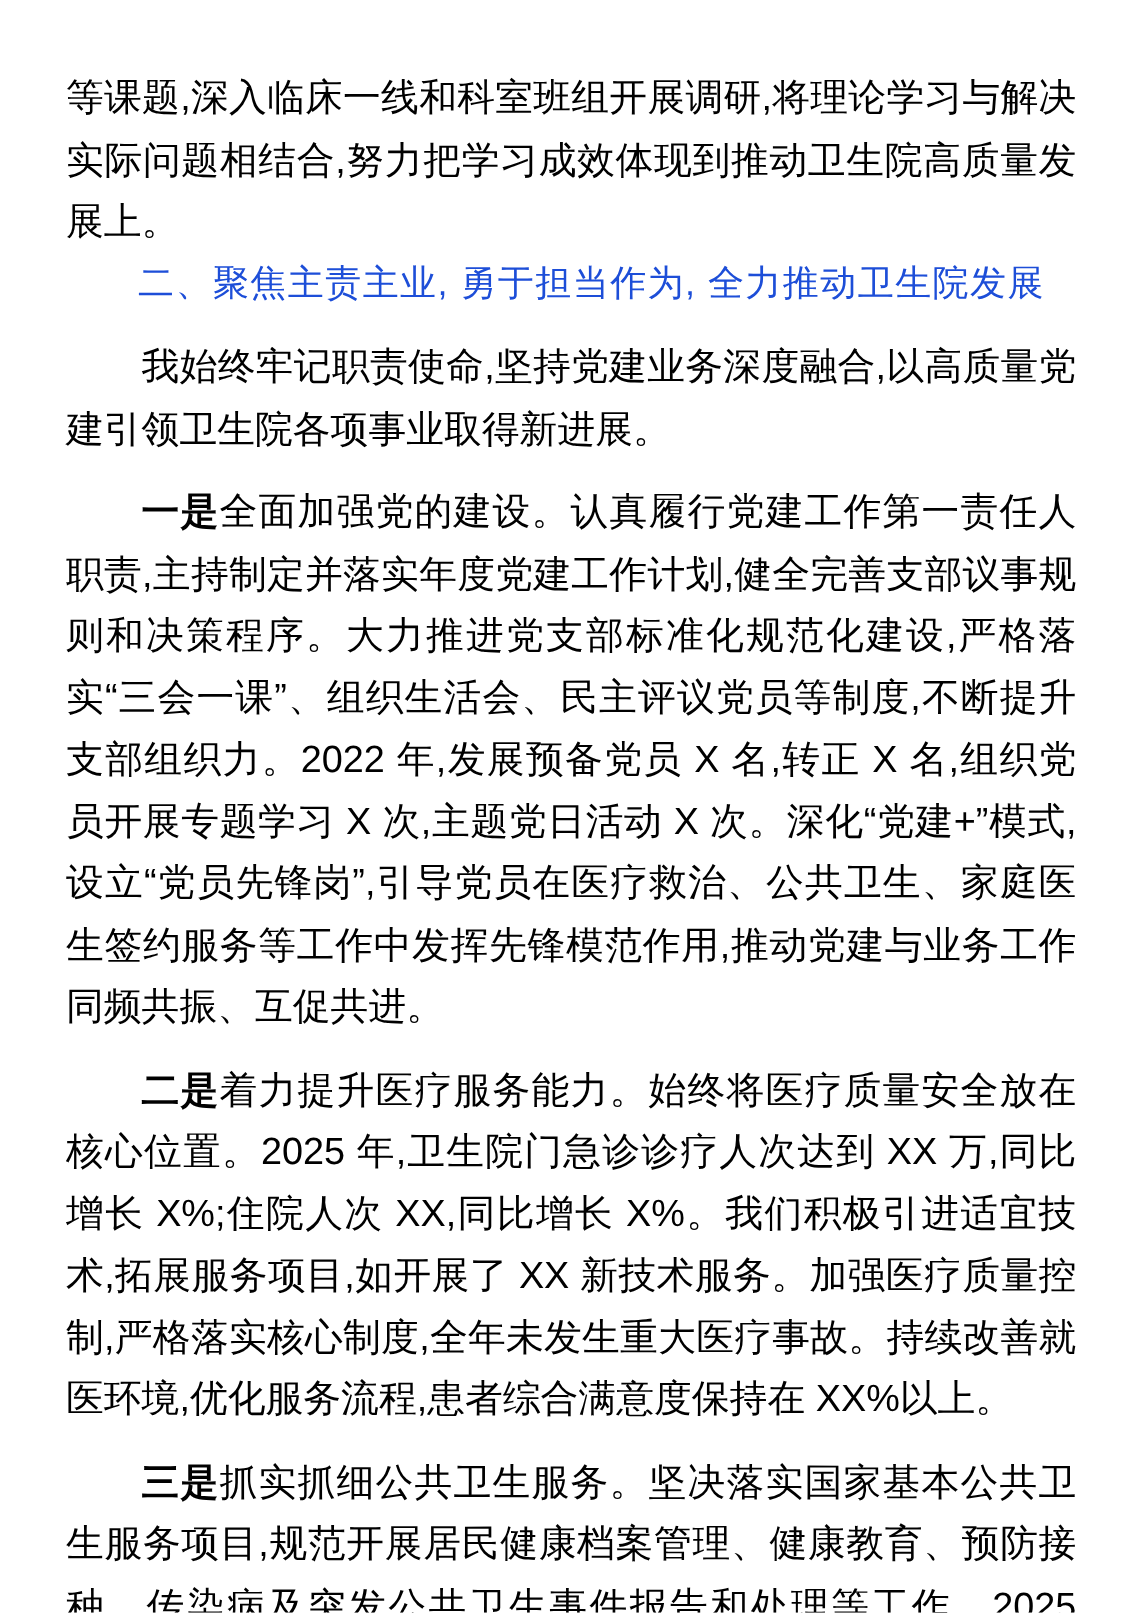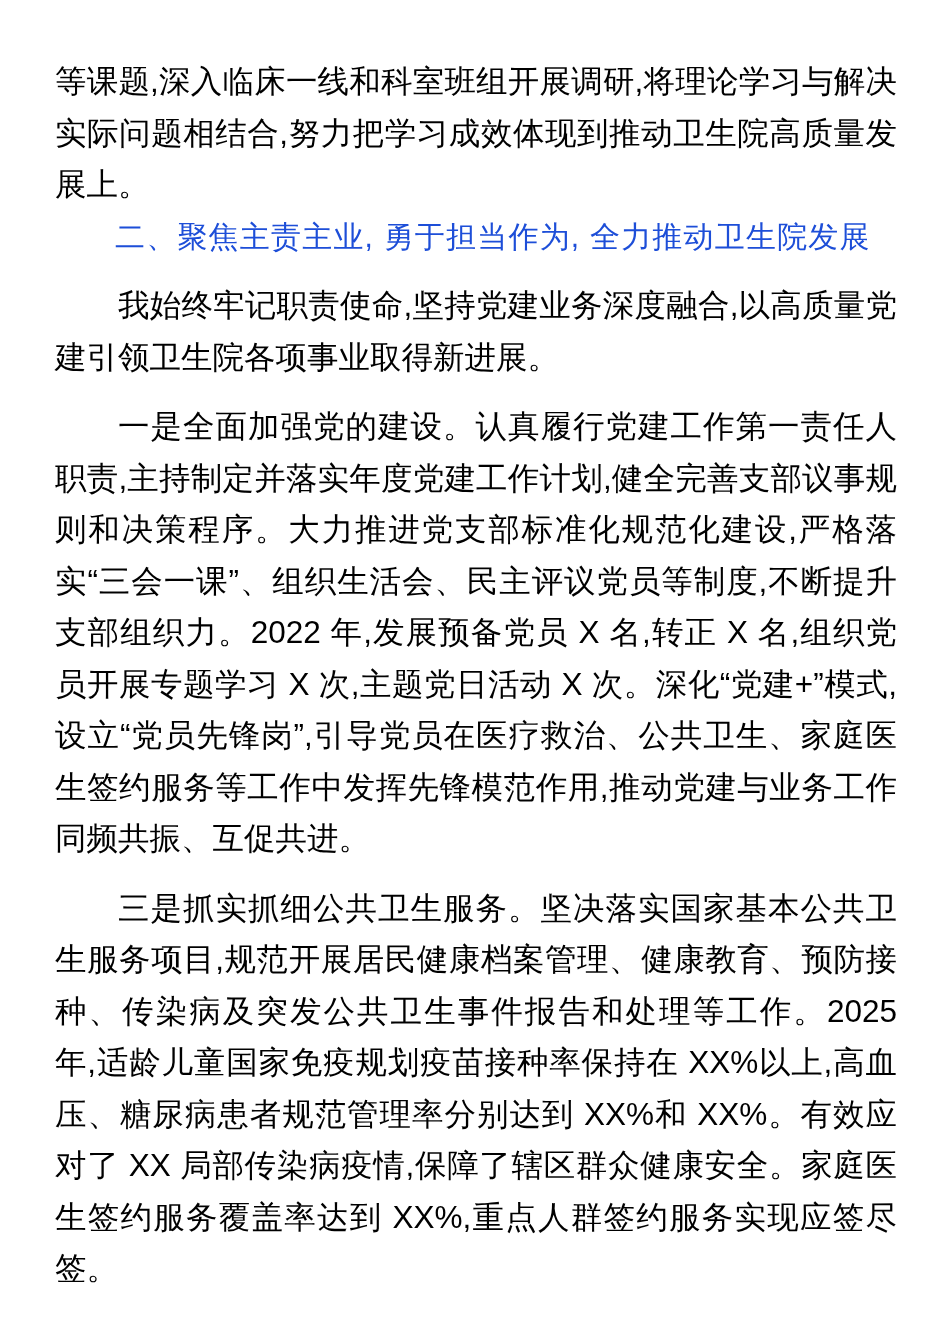--- a/index.html
+++ b/index.html
@@ -47,34 +47,35 @@
     margin: 0;
     font-size: 30px;
     line-height: 51.5px;
     text-indent: 60px;
     letter-spacing: 1.2px;
     font-weight: 400;
     color: #1d4ed8;
     text-align: left;
   }
   .b {
-    font-weight: 400;
+    font-weight: 700;
   }
 </style>
 </head>
 <body>
 
 <div class="page">
   <div class="content">
 
     <p class="para">等课题,深入临床一线和科室班组开展调研,将理论学习与解决实际问题相结合,努力把学习成效体现到推动卫生院高质量发展上。</p>
 
     <p class="heading">二、聚焦主责主业, 勇于担当作为, 全力推动卫生院发展</p>
 
     <p class="para indent">我始终牢记职责使命,坚持党建业务深度融合,以高质量党建引领卫生院各项事业取得新进展。</p>
 
     <p class="para indent"><span class="b">一是</span><span>全面加强党的建设。认真履行党建工作第一责任人职责,主持制定并落实年度党建工作计划,健全完善支部议事规则和决策程序。大力推进党支部标准化规范化建设,严格落实“三会一课”、组织生活会、民主评议党员等制度,不断提升支部组织力。2022 年,发展预备党员 X 名,转正 X 名,组织党员开展专题学习 X 次,主题党日活动 X 次。深化“党建+”模式,设立“党员先锋岗”,引导党员在医疗救治、公共卫生、家庭医生签约服务等工作中发挥先锋模范作用,推动党建与业务工作同频共振、互促共进。</span></p>
 
+    <p class="para indent"><span class="b">二是</span><span>着力提升医疗服务能力。始终将医疗质量安全放在核心位置。2025 年,卫生院门急诊诊疗人次达到 XX 万,同比增长 X%;住院人次 XX,同比增长 X%。我们积极引进适宜技术,拓展服务项目,如开展了 XX 新技术服务。加强医疗质量控制,严格落实核心制度,全年未发生重大医疗事故。持续改善就医环境,优化服务流程,患者综合满意度保持在 XX%以上。</span></p>
 
     <p class="para indent"><span class="b">三是</span><span>抓实抓细公共卫生服务。坚决落实国家基本公共卫生服务项目,规范开展居民健康档案管理、健康教育、预防接种、传染病及突发公共卫生事件报告和处理等工作。2025 年,适龄儿童国家免疫规划疫苗接种率保持在 XX%以上,高血压、糖尿病患者规范管理率分别达到 XX%和 XX%。有效应对了 XX 局部传染病疫情,保障了辖区群众健康安全。家庭医生签约服务覆盖率达到 XX%,重点人群签约服务实现应签尽签。</span></p>
 
   </div>
 </div>
 
 </body></html>

